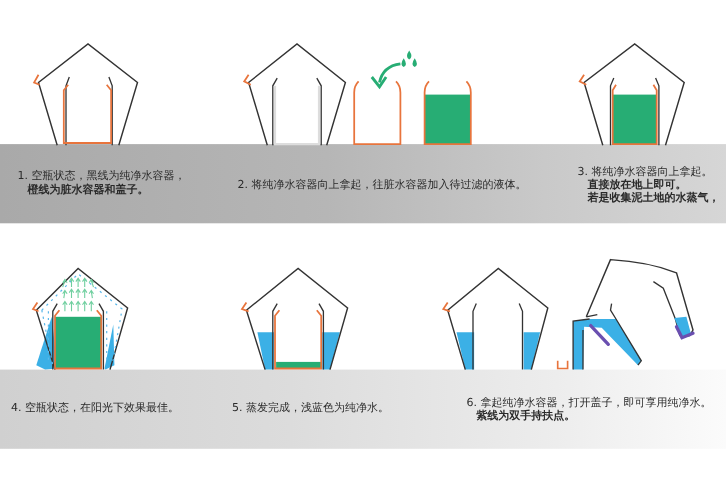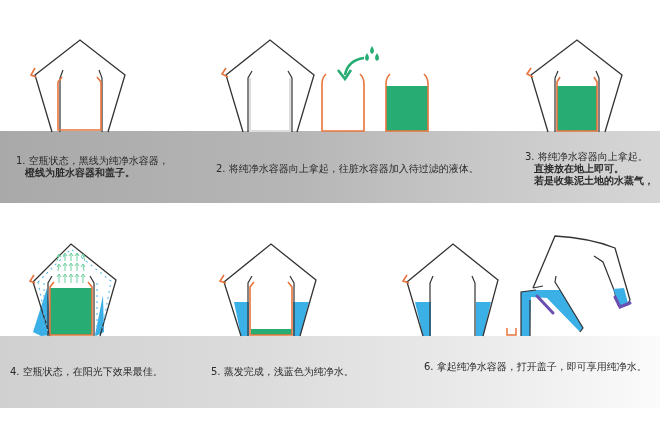--- a/index.html
+++ b/index.html
@@ -146,13 +146,14 @@
 <div class="caption" style="left:10px; top:366px;">
   <span>4.</span> <span>空瓶状态，在阳光下效果最佳。</span>
 </div>
 
 <div class="caption" style="left:211px; top:366px;text-align:center;">
   <span>5.</span> <span>蒸发完成，浅蓝色为纯净水。</span>
 </div>
 
 <div class="caption" style="left:424px; top:361px;">
   <span>6.</span> <span>拿起纯净水容器，打开盖子，即可享用纯净水。</span>
+  <span class="l2">紫线为双手持扶点。</span>
 </div>
 
 </body></html>

